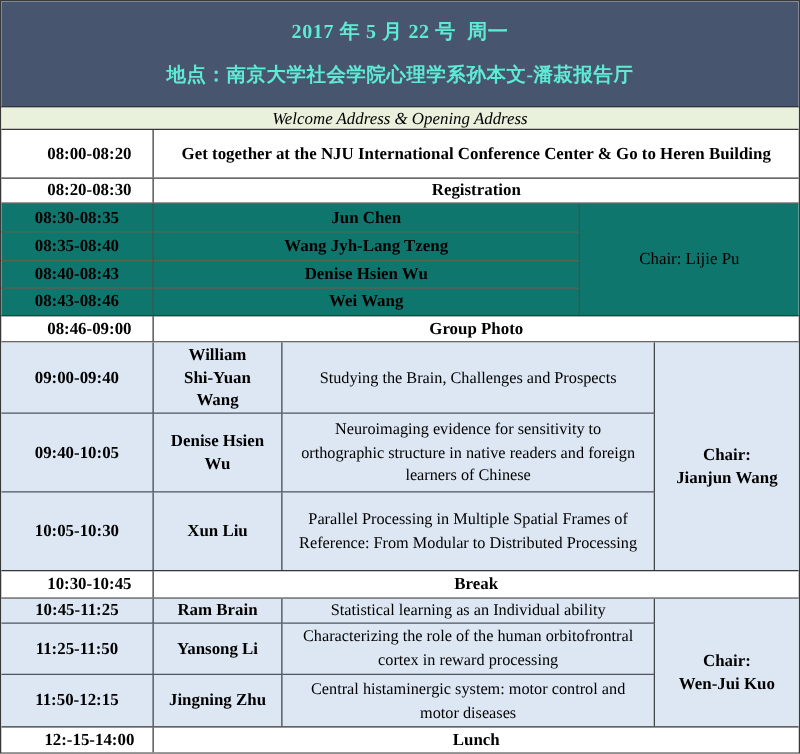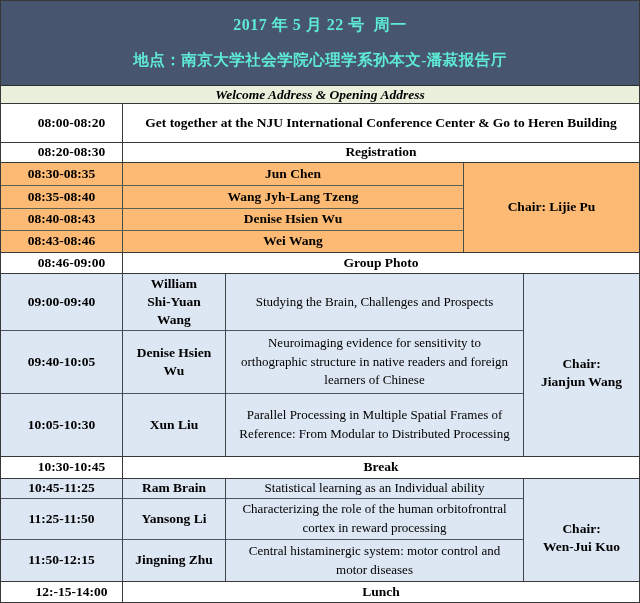--- a/index.html
+++ b/index.html
@@ -30,21 +30,21 @@
     font-weight: bold;
   }
   .hdr-date  { font-size: 16px; white-space: pre-wrap; letter-spacing: .5px; }
   .hdr-loc   { font-size: 15.5px; letter-spacing: .5px; }
   
   .banner {
     height: 18px;
     background: #e9f0dc;
     border-bottom: 1px solid #383838;
     display: flex; align-items: center; justify-content: center;
-    font-weight: bold; font-style: italic; font-size: 13.5px;
+    font-weight: normal; font-style: italic; font-size: 13.5px;
   }
   
   .cell {
     display: flex; align-items: center; justify-content: center;
     text-align: center;
     line-height: 1.35;
   }
   .row2 { display: grid; grid-template-columns: 122px 1fr; }
   .row2 .c-time { border-right: 1px solid #383838; padding-left: 20px; }
   .c-time { font-weight: bold; font-size: 13.5px; }
@@ -52,29 +52,29 @@
   .bb { border-bottom: 1px solid #383838; }
   .h39 { height: 39px; }
   .h20 { height: 20px; }
   .h21 { height: 21px; }
   .h22 { height: 22px; }
   
   .sec-open {
     display: grid;
     grid-template-columns: 122px 341px 175px;
     grid-template-rows: 23px 23px 22px 21px;
-    background: #fdba74;
+    background: #0f766e;
     border-bottom: 1px solid #383838;
   }
   .sec-open .cell { border-right: 1px solid #4a4f46; border-bottom: 1px solid #5a6352; }
   .sec-open .last-r { border-bottom: none; }
   .sec-open .chair {
     grid-column: 3; grid-row: 1 / span 4;
     border-right: none; border-bottom: none;
-    font-weight: bold; font-size: 13.5px;
+    font-weight: normal; font-size: 13.5px;
   }
   .c-name { font-weight: bold; font-size: 13.5px; }
   
   .sec-talks {
     display: grid;
     grid-template-columns: 122px 103px 298px 115px;
     background: #dce7f3;
     border-bottom: 1px solid #383838;
   }
   .sec1 { grid-template-rows: 57px 63px 62px; }

